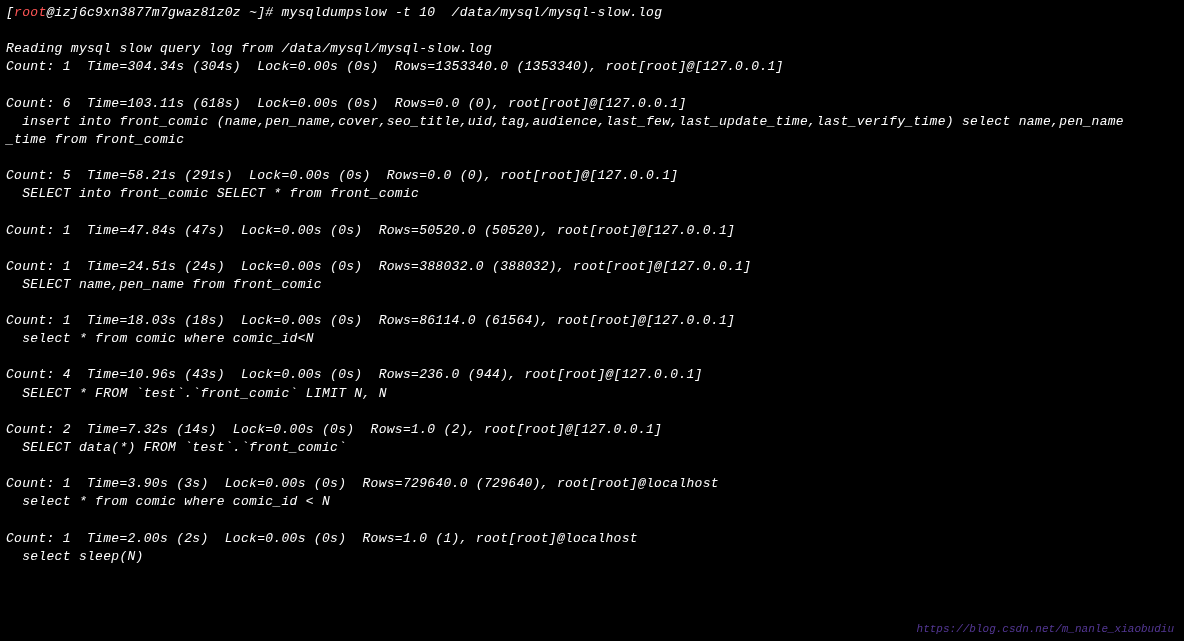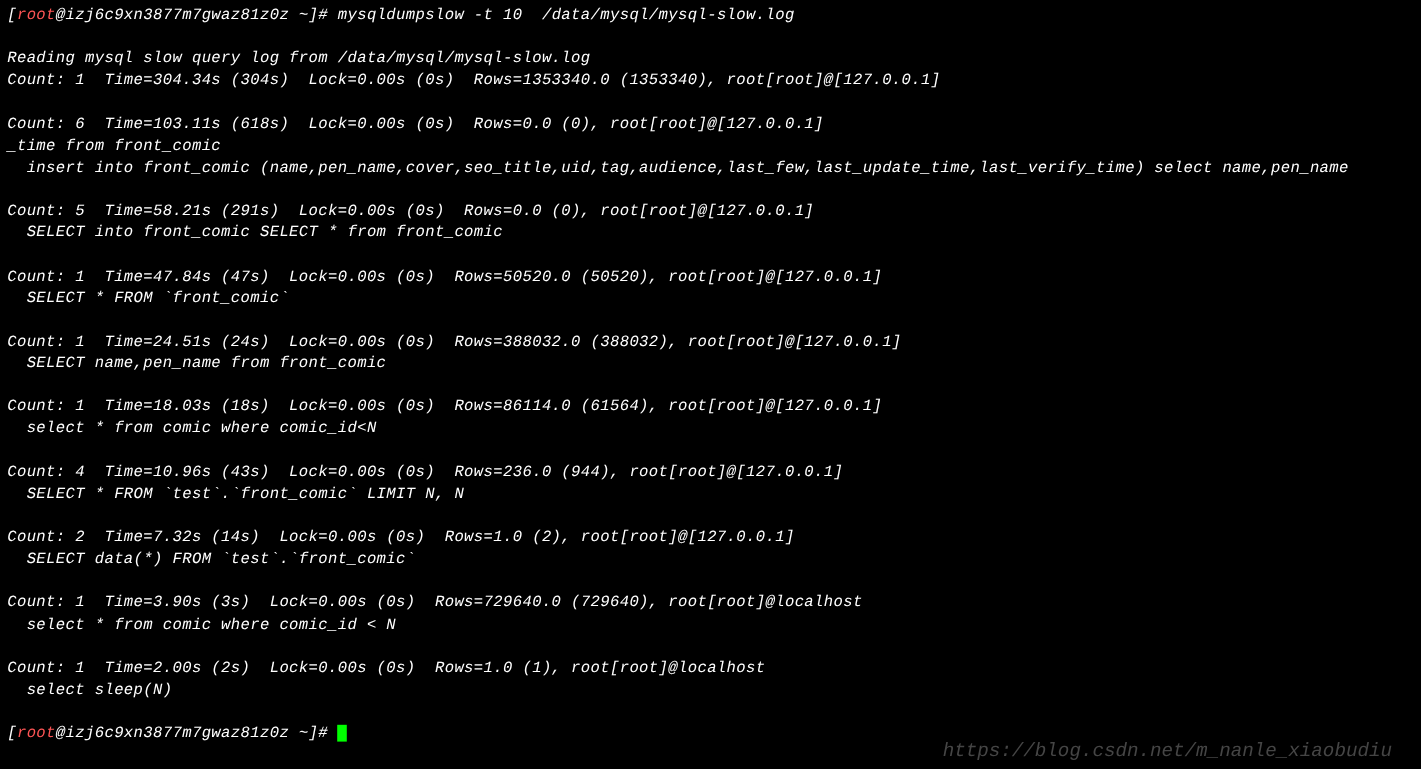--- a/index.html
+++ b/index.html
@@ -39,53 +39,52 @@
       height: 14px;
       background-color: #00ff00;
       vertical-align: text-bottom;
     }
     .blank-line {
       height: 18px;
     }
     .watermark {
       position: absolute;
       bottom: 4px;
-      right: 24px;
-      color: #737373;
-      font-size: 16px;
+      right: 10px;
+      color: #8b5cf6;
+      font-size: 11px;
       opacity: 0.6;
     }
   </style>
 </head>
 <body>
 
 <div>
 
   <div class="terminal-line"><span class="prompt-open">[</span><span class="prompt-user">root</span><span class="prompt-host">@izj6c9xn3877m7gwaz81z0z ~</span><span class="prompt-open">]# </span><span>mysqldumpslow -t 10  /data/mysql/mysql-slow.log</span></div>
 
   <div class="blank-line"></div>
 
   <div class="terminal-line">Reading mysql slow query log from /data/mysql/mysql-slow.log</div>
   <div class="terminal-line">Count: 1  Time=304.34s (304s)  Lock=0.00s (0s)  Rows=1353340.0 (1353340), root[root]@[127.0.0.1]</div>
 
   <div class="blank-line"></div>
 
   <div class="terminal-line">Count: 6  Time=103.11s (618s)  Lock=0.00s (0s)  Rows=0.0 (0), root[root]@[127.0.0.1]</div>
+  <div class="terminal-line">  insert into front_comic (name,pen_name,cover,seo_title,uid,tag,audience,last_few,last_update_time,last_verify_time) select name,pen_name</div>
   <div class="terminal-line">_time from front_comic</div>
-  <div class="terminal-line">  insert into front_comic (name,pen_name,cover,seo_title,uid,tag,audience,last_few,last_update_time,last_verify_time) select name,pen_name</div>
 
   <div class="blank-line"></div>
 
   <div class="terminal-line">Count: 5  Time=58.21s (291s)  Lock=0.00s (0s)  Rows=0.0 (0), root[root]@[127.0.0.1]</div>
   <div class="terminal-line">  SELECT into front_comic SELECT * from front_comic</div>
 
   <div class="blank-line"></div>
 
   <div class="terminal-line">Count: 1  Time=47.84s (47s)  Lock=0.00s (0s)  Rows=50520.0 (50520), root[root]@[127.0.0.1]</div>
-  <div class="terminal-line">  SELECT * FROM `front_comic`</div>
 
   <div class="blank-line"></div>
 
   <div class="terminal-line">Count: 1  Time=24.51s (24s)  Lock=0.00s (0s)  Rows=388032.0 (388032), root[root]@[127.0.0.1]</div>
   <div class="terminal-line">  SELECT name,pen_name from front_comic</div>
 
   <div class="blank-line"></div>
 
   <div class="terminal-line">Count: 1  Time=18.03s (18s)  Lock=0.00s (0s)  Rows=86114.0 (61564), root[root]@[127.0.0.1]</div>
   <div class="terminal-line">  select * from comic where comic_id&lt;N</div>
@@ -105,17 +104,16 @@
   <div class="terminal-line">Count: 1  Time=3.90s (3s)  Lock=0.00s (0s)  Rows=729640.0 (729640), root[root]@localhost</div>
   <div class="terminal-line">  select * from comic where comic_id &lt; N</div>
 
   <div class="blank-line"></div>
 
   <div class="terminal-line">Count: 1  Time=2.00s (2s)  Lock=0.00s (0s)  Rows=1.0 (1), root[root]@localhost</div>
   <div class="terminal-line">  select sleep(N)</div>
 
   <div class="blank-line"></div>
 
-  <div class="terminal-line"><span class="prompt-open">[</span><span class="prompt-user">root</span><span class="prompt-host">@izj6c9xn3877m7gwaz81z0z ~</span><span class="prompt-open">]# </span><span class="cursor"></span></div>
 
 </div>
 
 <div class="watermark">https://blog.csdn.net/m_nanle_xiaobudiu</div>
 
 </body></html>

